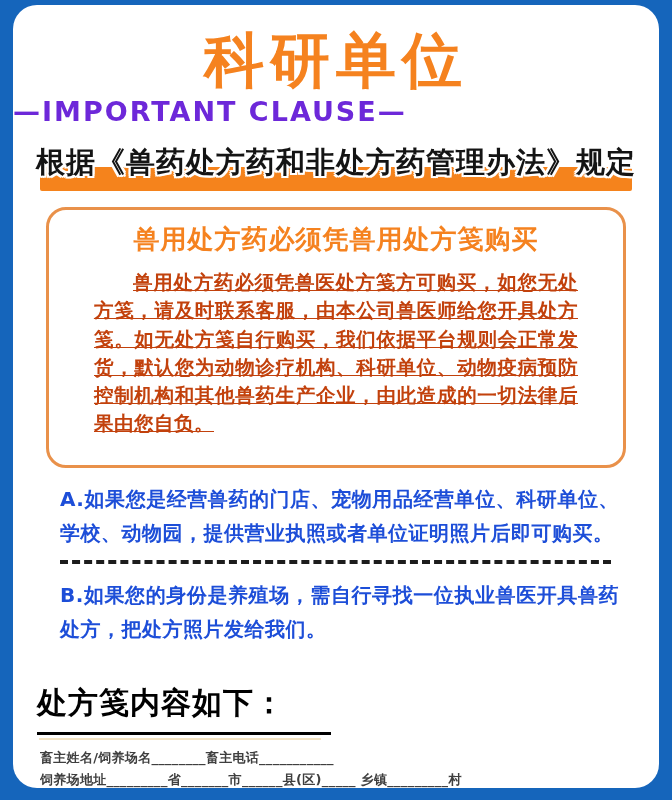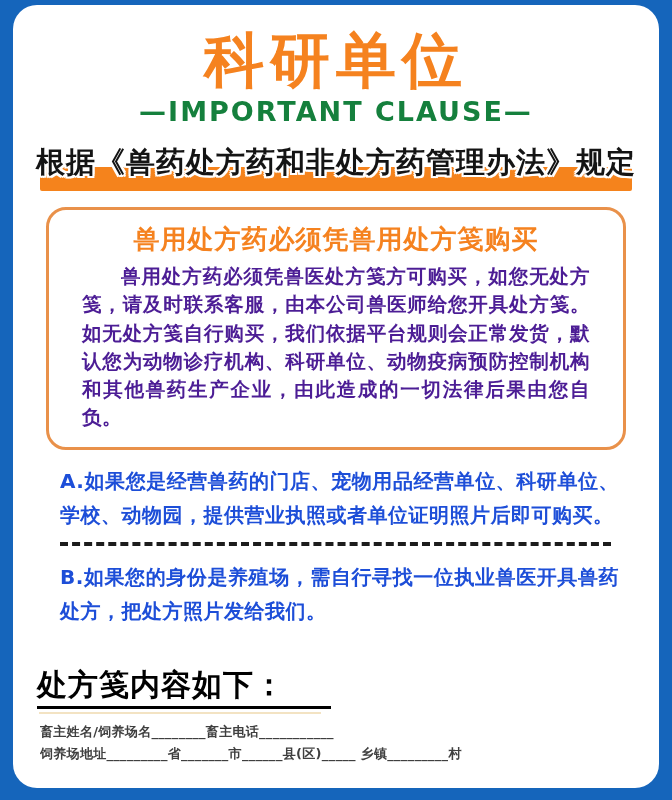--- a/index.html
+++ b/index.html
@@ -13,23 +13,23 @@
     position:absolute;left:13px;right:13px;top:5px;bottom:12px;
     background:#ffffff;border-radius:24px;overflow:hidden;
   }
   
   .title{
     margin:24px 0 0;text-align:center;
     font-size:60px;line-height:1.05;font-weight:900;
     color:#f5821f;letter-spacing:6px;
   }
   .subtitle{
-    margin-top:4px;text-align:center;
+    margin-top:4px;text-align:left;
     font-size:27px;font-weight:800;letter-spacing:2px;
-    color:#15803d;
+    color:#6d28d9;
   }
   
   .headline-wrap{
     position:relative;margin-top:16px;height:50px;
   }
   .headline-bar{
     position:absolute;left:27px;right:27px;top:24px;height:24px;
     background:#f5831c;border-radius:2px;
   }
   .headline-text{
@@ -41,35 +41,35 @@
   
   .notice-box{
     margin:14px 33px 0;border:3px solid #e9914a;border-radius:20px;
     padding:10px 33px 14px;
   }
   .notice-title{
     margin:2px 0 6px;text-align:center;
     font-size:26px;font-weight:900;color:#f5821f;letter-spacing:1px;
   }
   .notice-body{
-    margin:0;font-size:19.5px;line-height:1.45;font-weight:700;
-    color:#4c1d95;text-align:justify;text-indent:2em;letter-spacing:0.5px;
+    margin:12px;font-size:19.5px;line-height:1.45;font-weight:700;
+    color:#c2410c;text-align:justify;text-indent:2em;letter-spacing:0.5px;text-decoration:underline;
   }
   
   .clause{
     margin:14px 40px 0 47px;font-size:20px;line-height:1.7;
     font-weight:700;color:#1d4ed8;letter-spacing:0.5px;text-align:justify;
   }
   .dashed{
     margin:10px 48px 2px 47px;border-top:4px dashed #1c1c1c;height:0;
   }
   
   .rx-heading{
     display:inline-block;position:relative;
-    margin:18px 0 0 24px;padding:0 46px 0 0;
+    margin:18px 0 0 24px;padding:0 46px 8px 0;
     font-size:30px;font-weight:900;color:#000;
     border-bottom:3px solid #000;letter-spacing:1px;
   }
   .rx-heading::after{
     content:"";position:absolute;left:2px;right:10px;bottom:-8px;height:2px;
     background:#f3e3c3;
   }
   
   .form{margin:12px 20px 0 27px;}
   .form-row{

